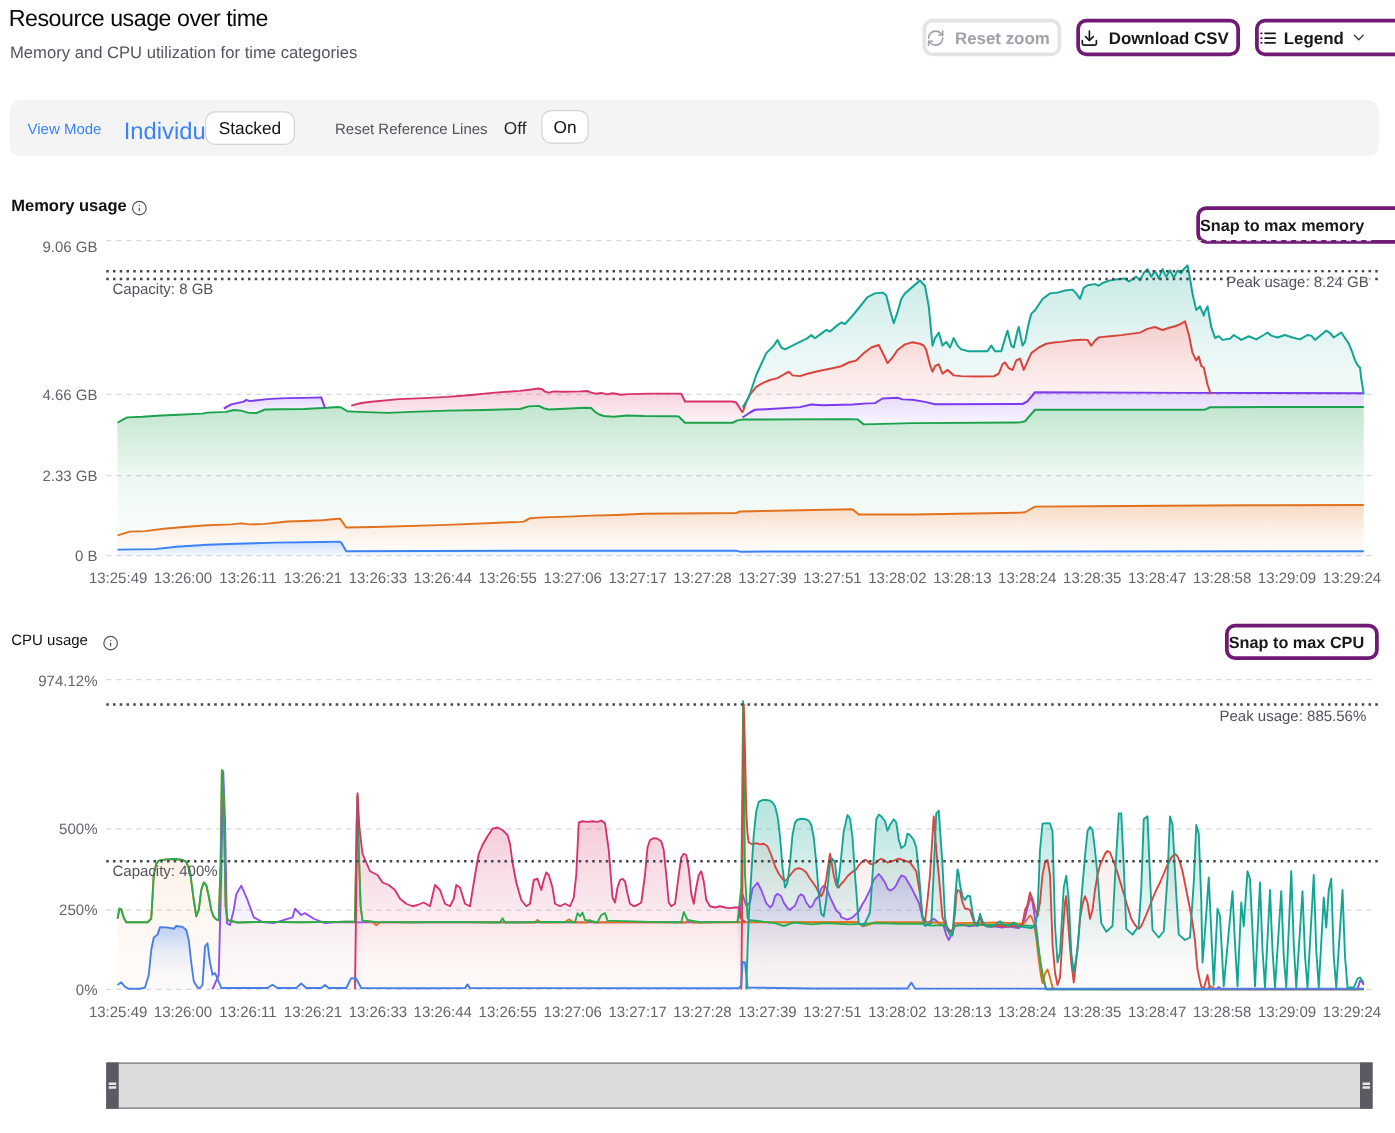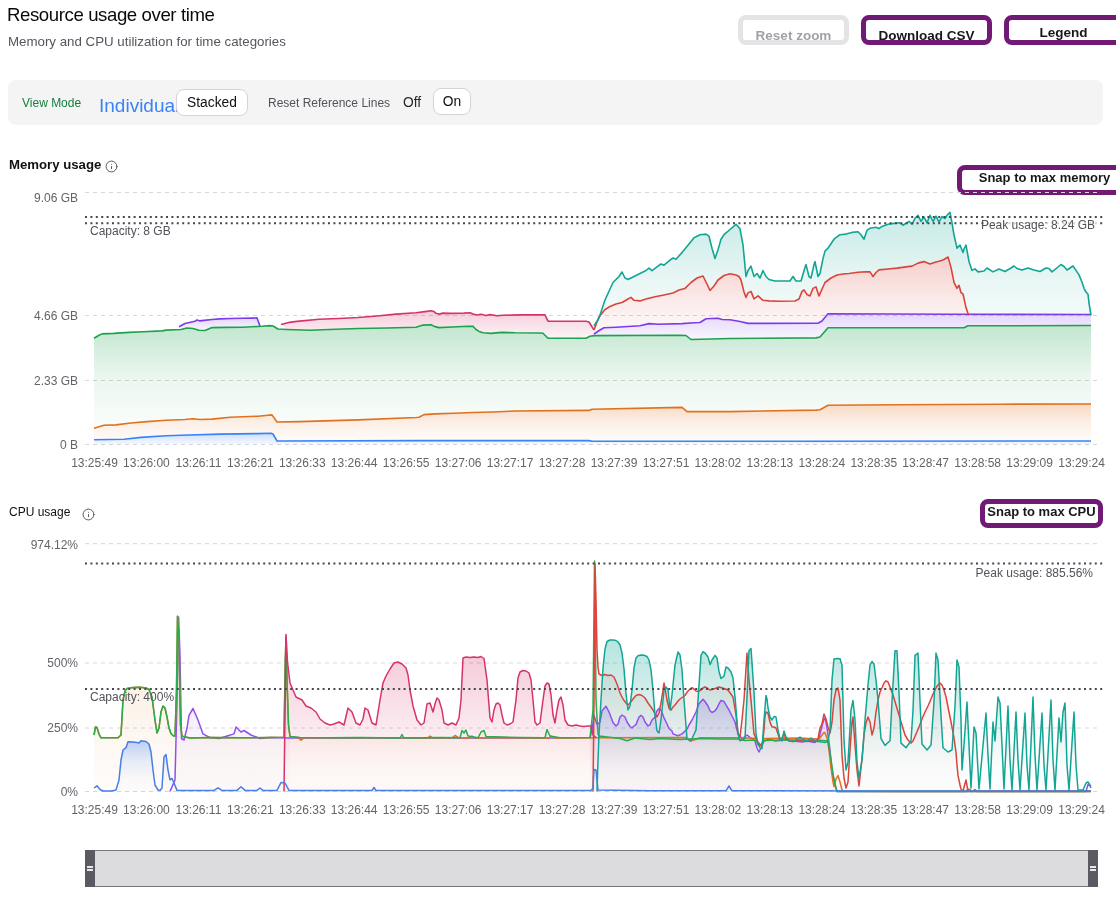--- a/index.html
+++ b/index.html
@@ -1,21 +1,21 @@
 <!DOCTYPE html>
 <html><head><meta charset="utf-8">
 <style>
   * { margin:0; padding:0; box-sizing:border-box; }
   svg text { font-family:"Liberation Sans", sans-serif; }
   html,body { width:1116px; height:906px; background:#fff;
     font-family:"Liberation Sans", sans-serif; position:relative; overflow:hidden; }
   .abs { position:absolute; }
   .btn { position:absolute; display:flex; align-items:center; justify-content:flex-start;
-    gap:8px; background:#fff; border:5px solid #701a75; border-radius:8px;
-    font-size:13.5px; font-weight:700; color:#18181b;flex-direction:column; }
+    gap:8px; background:#fff; border:3px solid #701a75; border-radius:8px;
+    font-size:13.5px; font-weight:700; color:#18181b; }
   .pill { position:absolute; display:flex; align-items:center; justify-content:center;
     background:#fff; border:1px solid #d4d4d8; border-radius:8px;
     font-size:13.8px; font-weight:500; color:#101012; }
 </style></head>
 <body>
   <div class="abs" style="left:7px;top:4px;font-size:18.6px;font-weight:400;color:#09090b;letter-spacing:-0.4px">Resource usage over time</div>
   <div class="abs" style="left:8px;top:34px;font-size:13.3px;color:#55555e">Memory and CPU utilization for time categories</div>
 
   <div class="btn" style="left:738px;top:15px;width:111px;height:30px;border-color:#e4e4e7;color:#a1a1aa">
     <svg width="15" height="15" viewBox="0 0 24 24" fill="none" stroke="#a1a1aa" stroke-width="2.1" stroke-linecap="round" stroke-linejoin="round">
@@ -43,23 +43,23 @@
       <line x1="3" x2="3.8" y1="12" y2="12"></line>
       <line x1="3" x2="3.8" y1="18" y2="18"></line>
     </svg>
     <span>Legend</span>
     <svg width="14" height="14" viewBox="0 0 24 24" fill="none" stroke="#3f3f46" stroke-width="2" stroke-linecap="round" stroke-linejoin="round">
       <path d="m6 9 6 6 6-6"></path>
     </svg>
   </div>
 
   <div class="abs" style="left:8px;top:80px;width:1095px;height:45px;background:#f4f4f5;border-radius:8px"></div>
-  <div class="abs" style="left:22px;top:96px;font-size:12px;font-weight:500;color:#15803d">View Mode</div>
+  <div class="abs" style="left:22px;top:96px;font-size:12px;font-weight:500;color:#3b82f6">View Mode</div>
   <div class="abs" style="left:99px;top:95px;font-size:19px;color:#3b82f6">Individual</div>
-  <div class="pill" style="left:176px;top:89px;width:72px;height:27px">Stacked</div>
+  <div class="pill" style="left:164px;top:89px;width:72px;height:27px">Stacked</div>
   <div class="abs" style="left:268px;top:96px;font-size:12px;font-weight:500;color:#52525b">Reset Reference Lines</div>
   <div class="abs" style="left:403px;top:95px;font-size:13.8px;color:#27272a">Off</div>
   <div class="pill" style="left:433px;top:88px;width:38px;height:27px">On</div>
 
   <div class="abs" style="left:9px;top:157px;font-size:13.2px;font-weight:700;color:#111113">Memory usage</div>
   <svg style="position:absolute;left:105px;top:160px" width="13" height="13" viewBox="0 0 24 24" fill="none" stroke="#52525b" stroke-width="1.8" stroke-linecap="round">
     <circle cx="12" cy="12" r="10"></circle>
     <path d="M12 16v-4"></path>
     <path d="M12 8h.01"></path>
   </svg>

